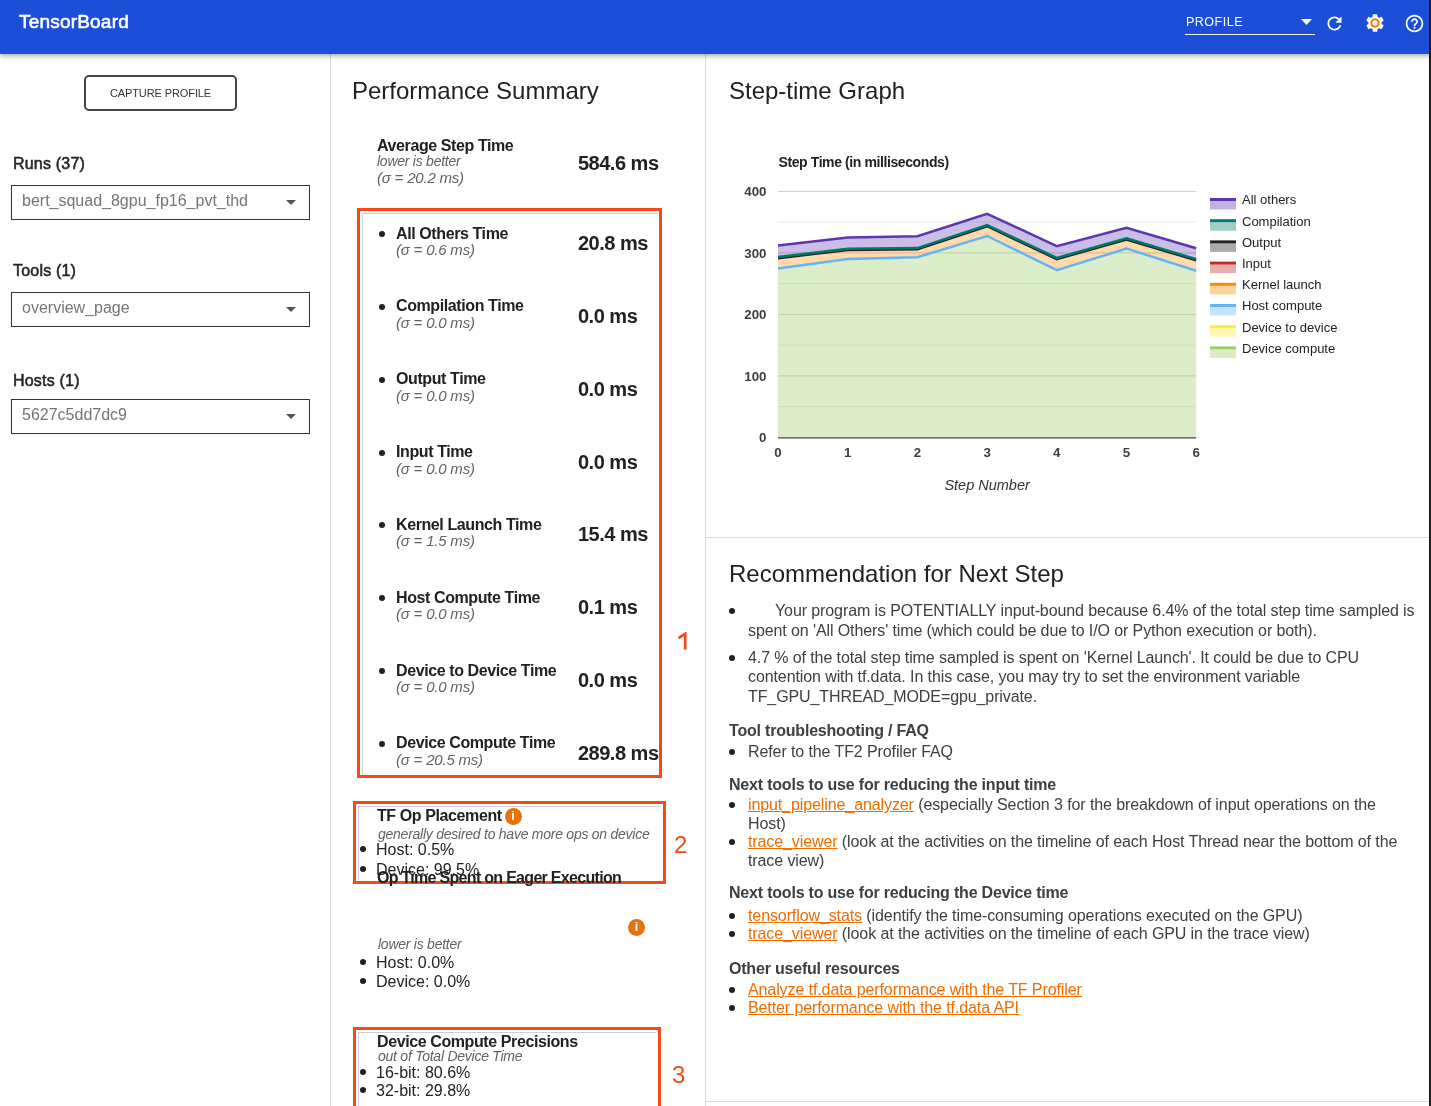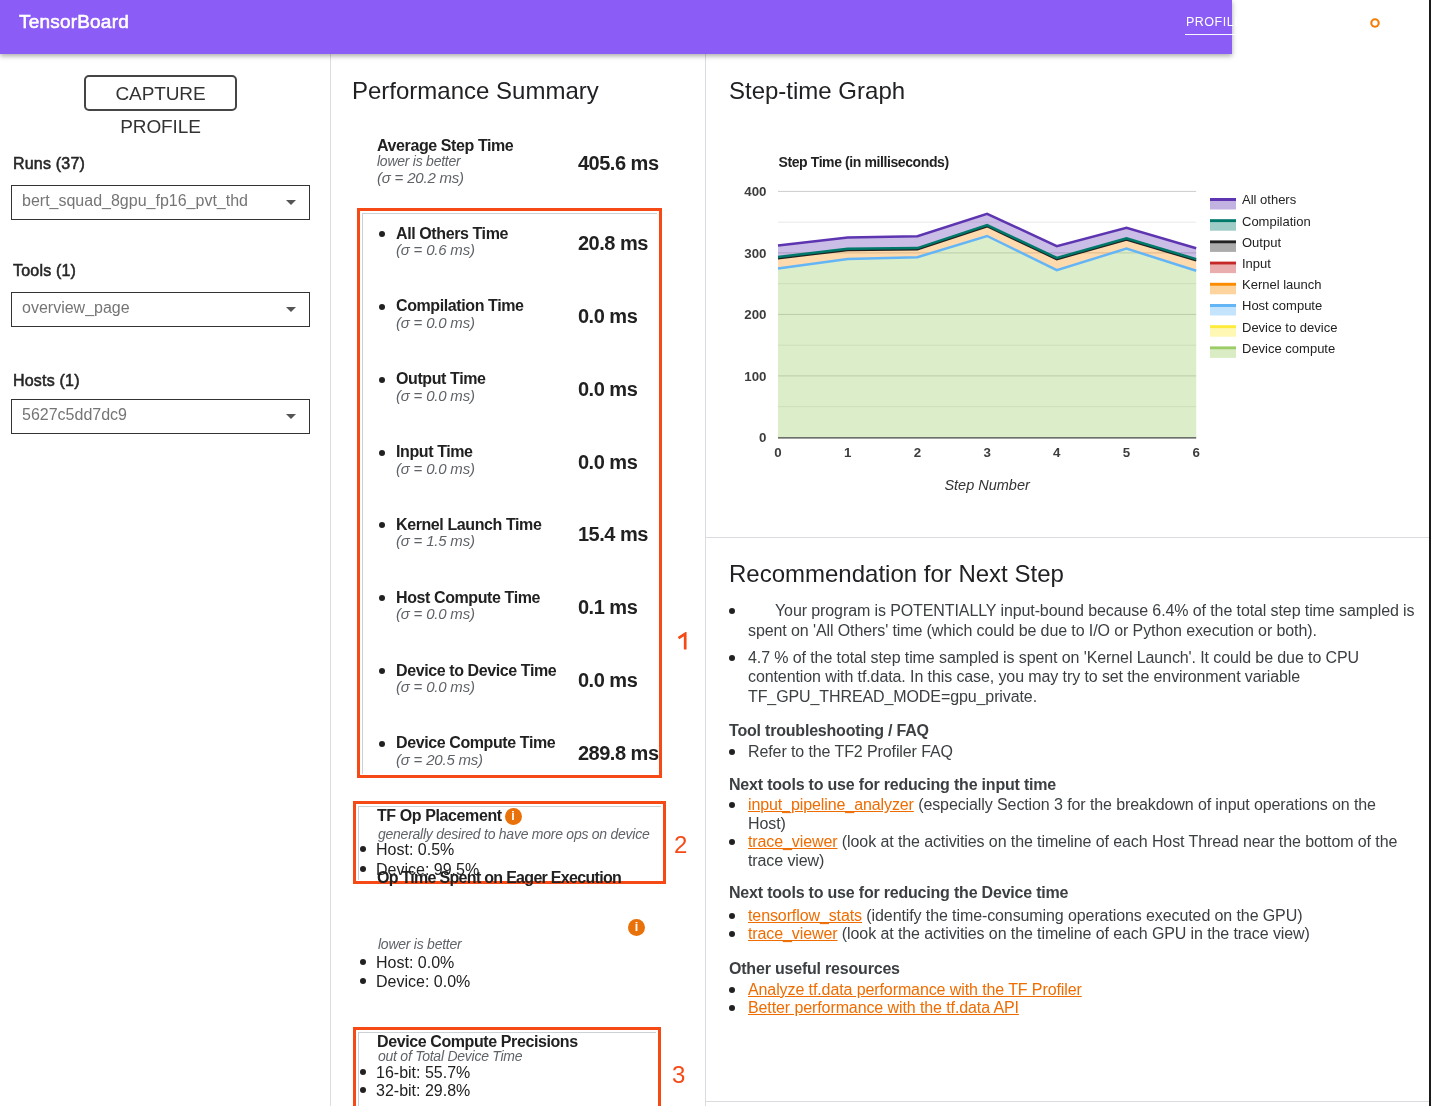--- a/index.html
+++ b/index.html
@@ -1,30 +1,30 @@
 <!DOCTYPE html>
 <html><head>
 <meta charset="utf-8">
 <style>
 * { margin:0; padding:0; box-sizing:border-box; }
 html,body { width:1431px; height:1106px; overflow:hidden; background:#fff;
   font-family:"Liberation Sans", sans-serif; }
 .abs { position:absolute; }
-#header { position:absolute; left:0; top:0; width:1232px; height:54px;
-  background:#8b5cf6; box-shadow:0 2px 5px rgba(0,0,0,.34); z-index:50; }
+#header { position:absolute; left:0; top:0; width:1431px; height:54px;
+  background:#1d4ed8; box-shadow:0 2px 5px rgba(0,0,0,.34); z-index:50; }
 #hdr-title { position:absolute; left:19px; top:11px; color:#fff; font-size:19px;
   font-weight:normal; -webkit-text-stroke:0.6px #fff; letter-spacing:0.2px; }
 #profile-lbl { position:absolute; left:1186px; top:14.5px; color:#fff; font-size:12.5px;
   letter-spacing:0.5px; }
 #profile-underline { position:absolute; left:1185px; top:33.5px; width:130px; height:1.5px;
   background:rgba(255,255,255,.95); }
 .vline { position:absolute; top:54px; width:1px; height:1052px; background:#dadce0; }
 
 #cap-btn { position:absolute; left:84px; top:75px; width:153px; height:36px;
-  border:2px solid #454545; border-radius:5px; color:#333; font-size:19px;
+  border:2px solid #454545; border-radius:5px; color:#333; font-size:11px;
   letter-spacing:-0.1px; text-align:center; line-height:33px; font-weight:400; }
 .sb-label { position:absolute; left:13px; font-size:16px; font-weight:normal; color:#262626; -webkit-text-stroke:0.55px #262626; letter-spacing:0.2px; }
 .sb-select { position:absolute; left:11px; width:299px; height:35px; border:1px solid #333;
   background:#fff; }
 .sb-select .txt { position:absolute; left:10px; top:5.5px; font-size:16px; color:#757575; }
 .sb-select .arr { position:absolute; right:13px; top:13.5px; width:0; height:0;
   border-left:5px solid transparent; border-right:5px solid transparent;
   border-top:5px solid #555; }
 
 .h1 { position:absolute; font-size:24px; color:#202124; line-height:1.2; white-space:nowrap; }
@@ -90,21 +90,21 @@
 <div class="sb-select" style="top:399px;">
     <span class="txt">5627c5dd7dc9</span>
     <span class="arr"></span>
   </div>
 
 <div class="h1" style="left:352px; top:77px;">Performance Summary</div>
 
 <div class="metric-label" style="left:377px; top:136px;">Average Step Time</div>
 <div class="it" style="left:377px; top:153px;">lower is better</div>
 <div class="metric-sigma" style="left:377px; top:169px;">(σ = 20.2 ms)</div>
-<div class="metric-value" style="left:578px; top:151px;">405.6 ms</div>
+<div class="metric-value" style="left:578px; top:151px;">584.6 ms</div>
 
 <div class="redbox" style="left:357px; top:208px; width:305px; height:570px;"></div>
 <div class="inbox" style="left:362px; top:212.5px; width:295px; height:561px;"></div>
 <svg class="abs" style="left:677px; top:632px;" width="14" height="19">
     <polyline points="1.5,6.2 8.2,1.8 8.2,17.5" fill="none" stroke="#f64a16" stroke-width="2.7"></polyline>
   </svg>
 
 <div id="rows">
     <div class="bullet" style="left:378.5px; top:231px;"></div>
     <div class="metric-label" style="left:396px; top:223.5px;">All Others Time</div>
@@ -158,21 +158,21 @@
 <div class="mini-line" style="left:376px; top:952.5px;">Host: 0.0%</div>
 <div class="mini-bullet" style="left:360px; top:977.5px;"></div>
 <div class="mini-line" style="left:376px; top:971.5px;">Device: 0.0%</div>
 
 <div class="redbox" style="left:353px; top:1027px; width:308px; height:79px; border-bottom:none;"></div>
 <div class="inbox" style="left:358px; top:1031.5px; width:298px; height:75px; border-bottom:none;"></div>
 <div class="rednum" style="left:672px; top:1061px;">3</div>
 <div class="metric-label" style="left:377px; top:1032px;">Device Compute Precisions</div>
 <div class="it" style="left:378px; top:1048px;">out of Total Device Time</div>
 <div class="mini-bullet" style="left:360px; top:1068.5px;"></div>
-<div class="mini-line" style="left:376px; top:1063px;">16-bit: 55.7%</div>
+<div class="mini-line" style="left:376px; top:1063px;">16-bit: 80.6%</div>
 <div class="mini-bullet" style="left:360px; top:1087px;"></div>
 <div class="mini-line" style="left:376px; top:1081px;">32-bit: 29.8%</div>
 
 <div class="h1" style="left:729px; top:77px;">Step-time Graph</div>
 <div class="hline" style="left:706px; top:537px; width:723px;"></div>
 <div class="hline" style="left:706px; top:1101px; width:723px;"></div>
 <svg id="chart" class="abs" style="left:706px; top:54px;" width="722" height="483">
     <line x1="72" y1="352.65" x2="490.20000000000005" y2="352.65" stroke="#e8e8e8" stroke-width="1"></line>
     <line x1="72" y1="321.9" x2="490.20000000000005" y2="321.9" stroke="#cccccc" stroke-width="1"></line>
     <line x1="72" y1="291.15" x2="490.20000000000005" y2="291.15" stroke="#e8e8e8" stroke-width="1"></line>

